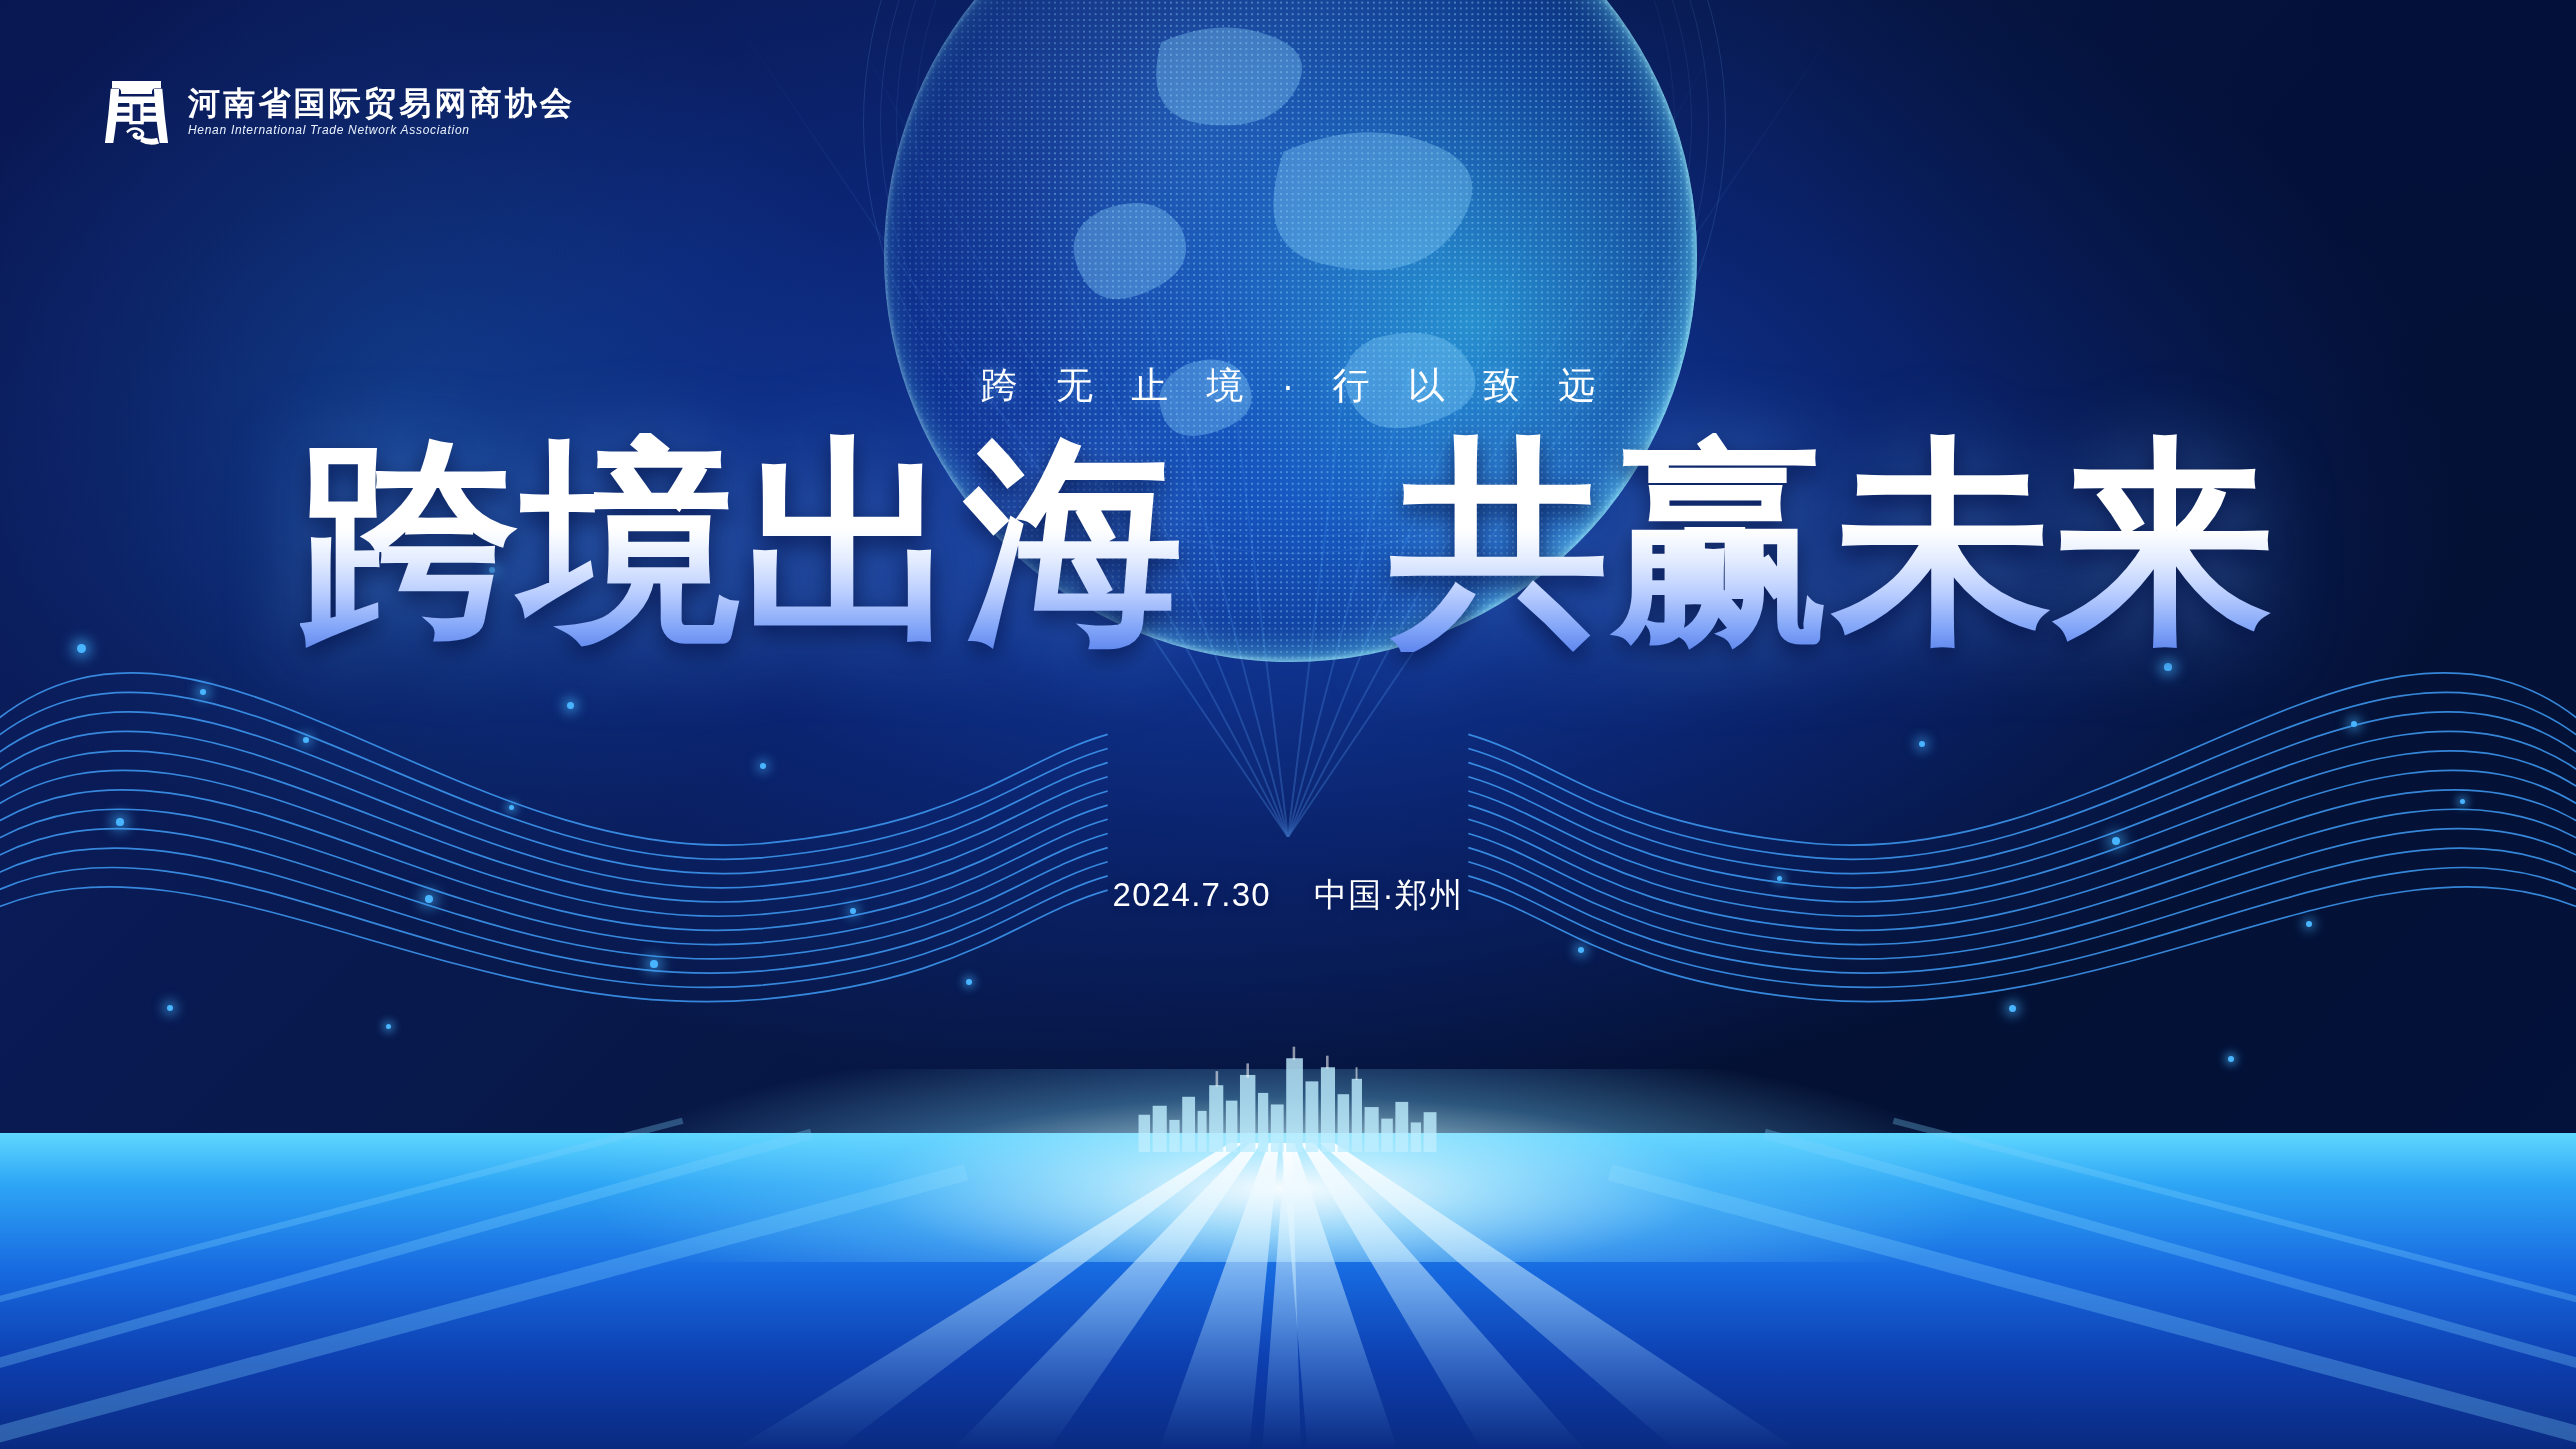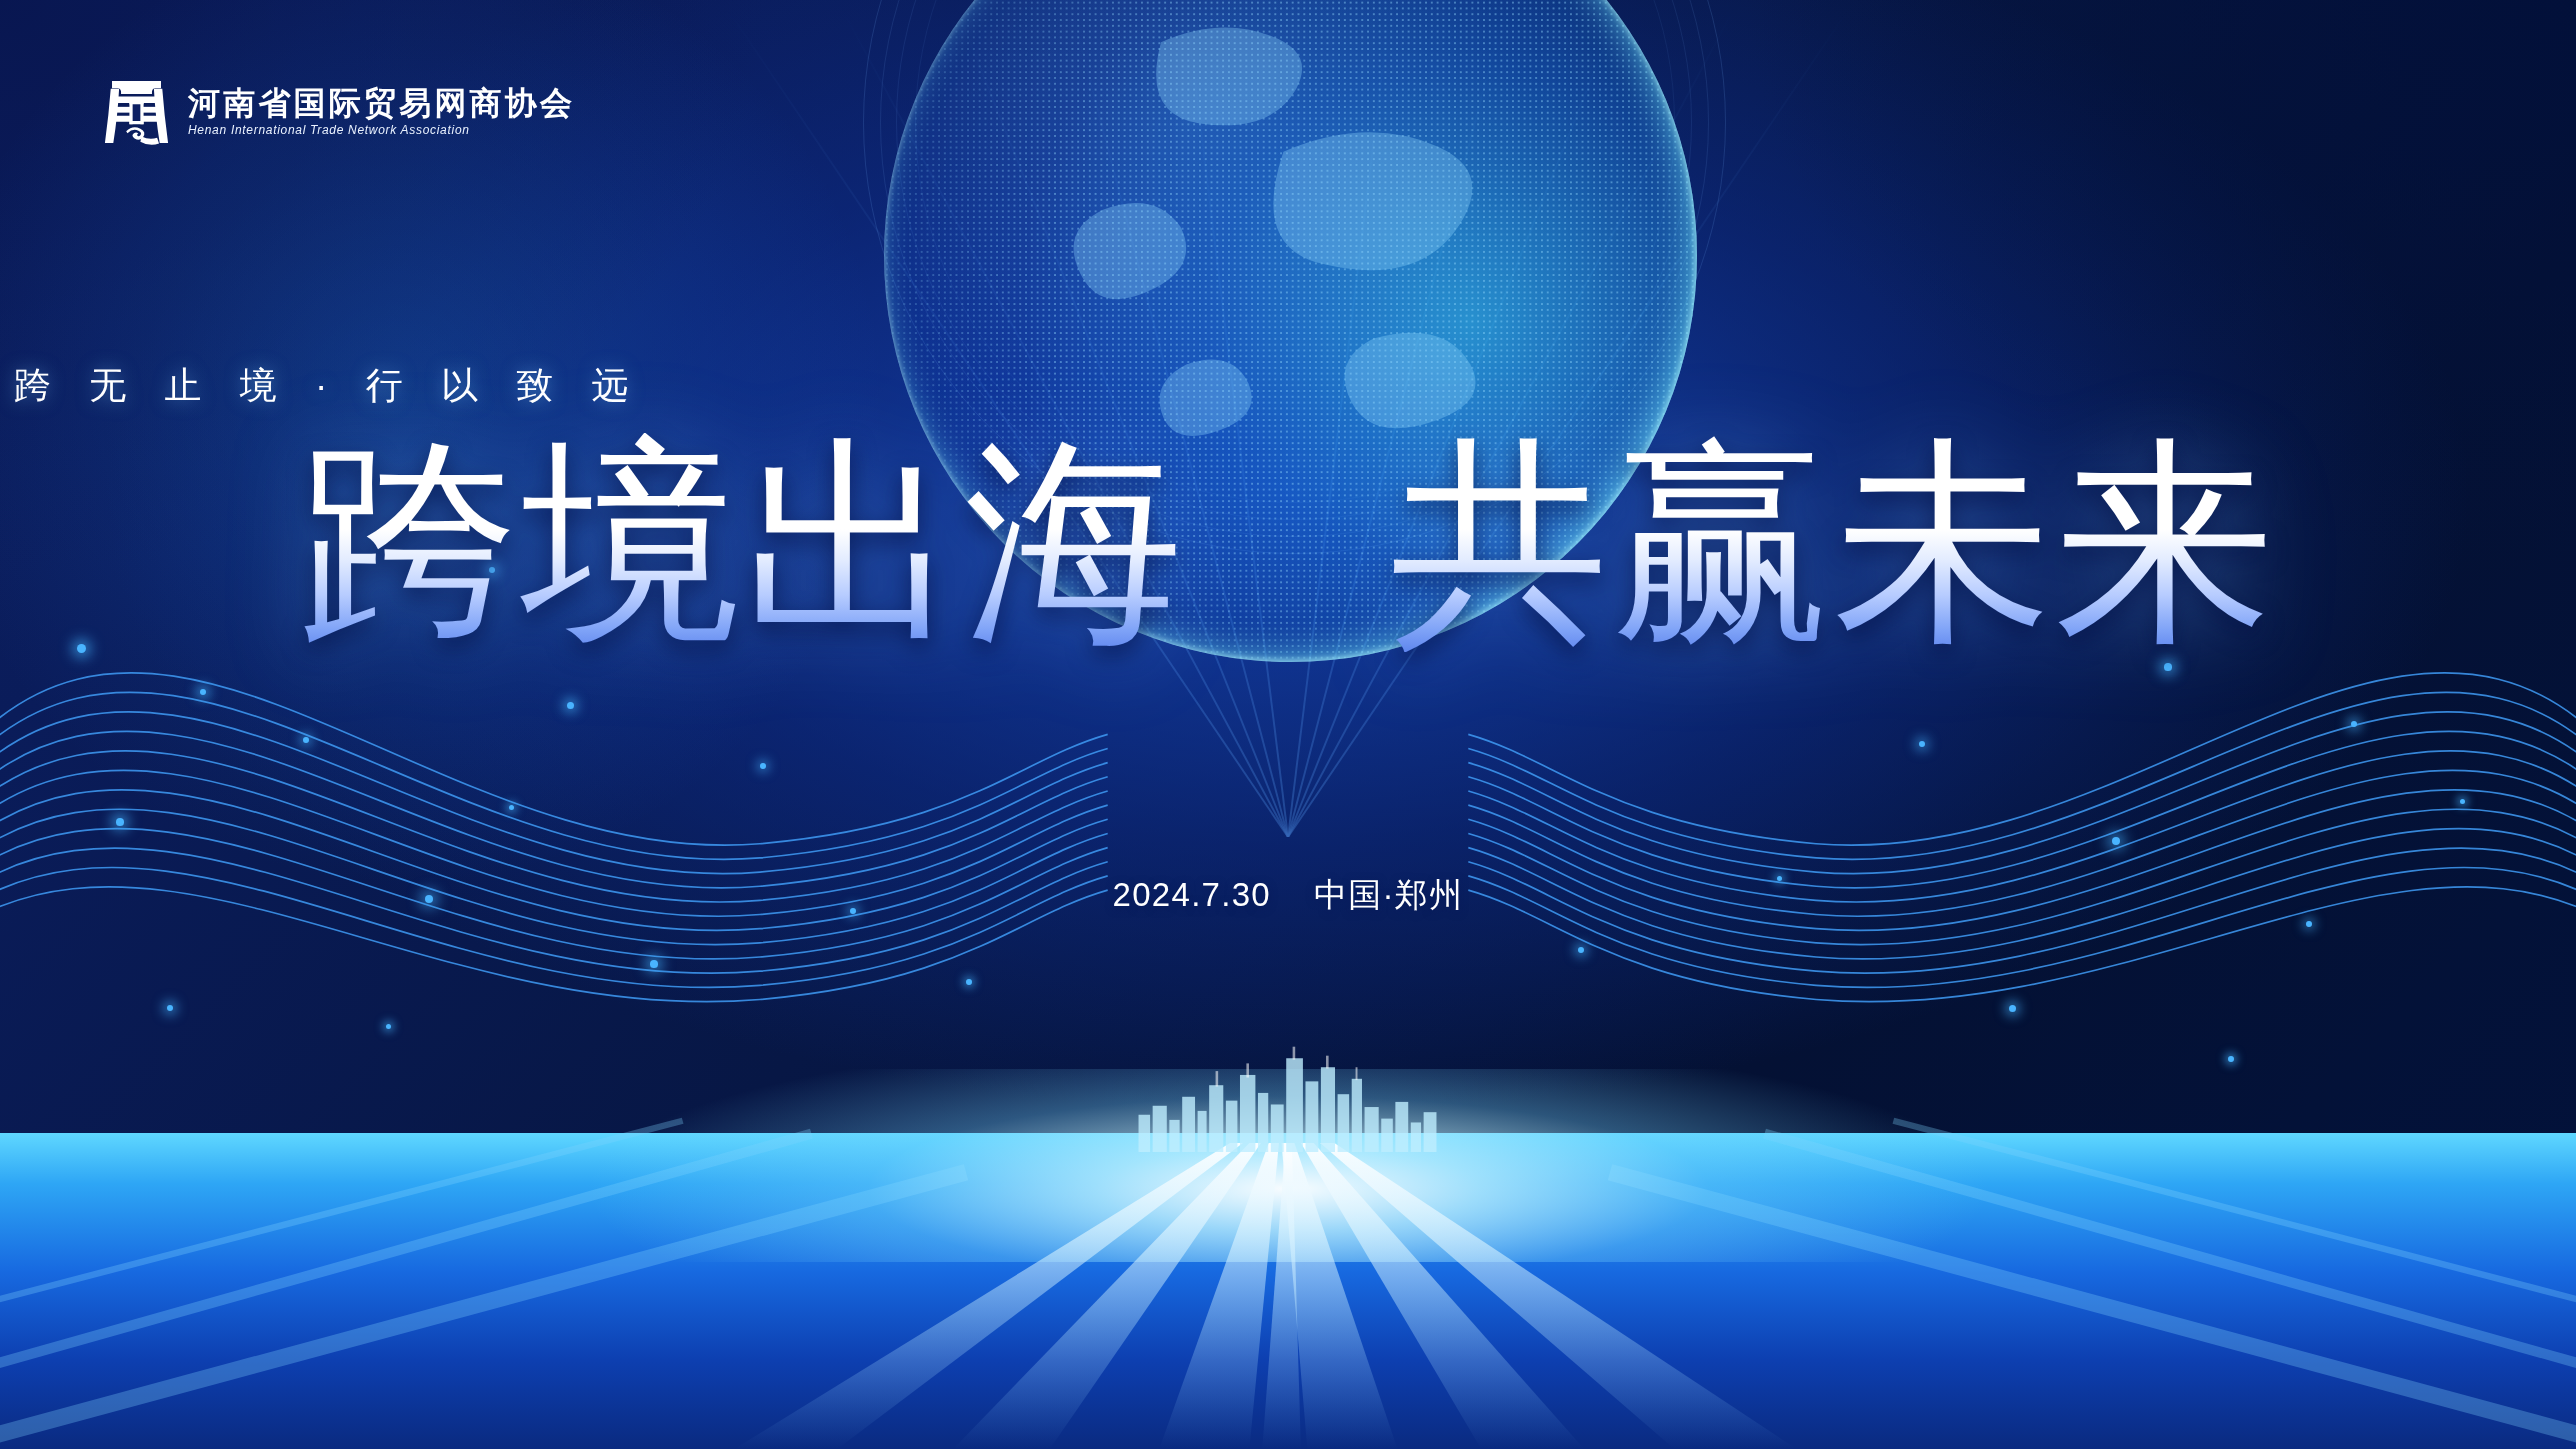--- a/index.html
+++ b/index.html
@@ -81,29 +81,29 @@
   .logo-cn{
     font-size:32px;color:#ffffff;letter-spacing:3.2px;line-height:1.05;
     font-family:"Liberation Sans","DejaVu Sans",sans-serif;font-weight:700;
   }
   .logo-en{
     font-size:12px;color:#eaf2ff;letter-spacing:0.7px;line-height:1.1;font-weight:400;font-style:italic;
   }
 
   
   .tagline{
-    position:absolute;left:0;top:361px;width:2576px;
+    position:absolute;left:0;top:361px;width:2576px;text-align:center;
     font-size:37px;color:#ffffff;letter-spacing:14px;text-indent:14px;font-weight:400;
     text-shadow:0 0 16.7px rgba(120,200,255,0.55);
   }
 
   
   .headline{
     position:absolute;left:0;top:433px;width:2576px;text-align:center;
-    font-size:219px;line-height:1;font-weight:normal;letter-spacing:2.6px;
+    font-size:219px;line-height:1;font-weight:bold;letter-spacing:2.6px;
     white-space:nowrap;
   }
   .hl-grp{
     display:inline-block;
     background:linear-gradient(180deg,#ffffff 0%,#ffffff 44%,#e3ecff 58%,#b7ccff 74%,#7fa3f7 90%,#5f86ee 100%);
     -webkit-background-clip:text;background-clip:text;color:transparent;
     filter:drop-shadow(0 9px 11.6px rgba(3,16,70,0.75)) drop-shadow(0 0 39px rgba(110,180,255,0.35));
   }
   .hl-gap{display:inline-block;width:77px;}
 

